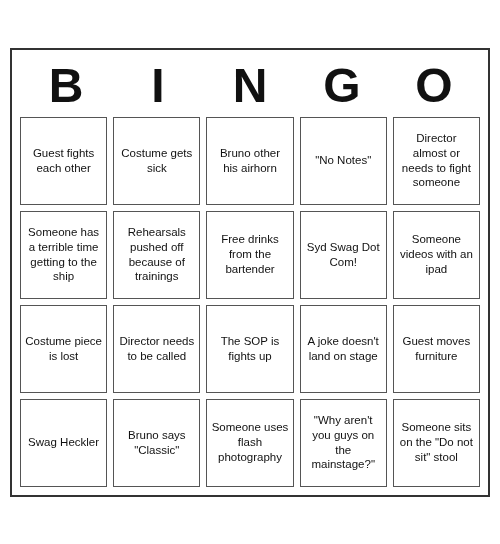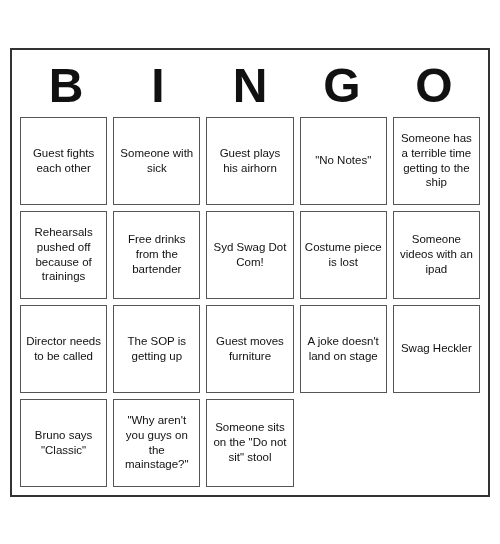--- a/index.html
+++ b/index.html
@@ -55,31 +55,33 @@
 <div class="bingo-card">
   <div class="bingo-header">
     <span class="bingo-letter">B</span>
     <span class="bingo-letter">I</span>
     <span class="bingo-letter">N</span>
     <span class="bingo-letter">G</span>
     <span class="bingo-letter">O</span>
   </div>
   <div class="bingo-grid" id="grid-container">
   <div class="bingo-cell">Guest fights each other</div>
-      <div class="bingo-cell">Someone with sick</div>
-      <div class="bingo-cell">Guest plays his airhorn</div>
+      <div class="bingo-cell">Costume gets sick</div>
+      <div class="bingo-cell">Bruno other his airhorn</div>
       <div class="bingo-cell">"No Notes"</div>
+      <div class="bingo-cell">Director almost or needs to fight someone</div>
       <div class="bingo-cell">Someone has a terrible time getting to the ship</div>
       <div class="bingo-cell">Rehearsals pushed off because of trainings</div>
       <div class="bingo-cell">Free drinks from the bartender</div>
       <div class="bingo-cell">Syd Swag Dot Com!</div>
+      <div class="bingo-cell">Someone videos with an ipad</div>
       <div class="bingo-cell">Costume piece is lost</div>
-      <div class="bingo-cell">Someone videos with an ipad</div>
       <div class="bingo-cell">Director needs to be called</div>
-      <div class="bingo-cell">The SOP is getting up</div>
+      <div class="bingo-cell">The SOP is fights up</div>
+      <div class="bingo-cell">A joke doesn't land on stage</div>
       <div class="bingo-cell">Guest moves furniture</div>
-      <div class="bingo-cell">A joke doesn't land on stage</div>
       <div class="bingo-cell">Swag Heckler</div>
       <div class="bingo-cell">Bruno says "Classic"</div>
+      <div class="bingo-cell">Someone uses flash photography</div>
       <div class="bingo-cell">"Why aren't you guys on the mainstage?"</div>
       <div class="bingo-cell">Someone sits on the "Do not sit" stool</div>
     </div>
 </div>
 
 </body></html>

